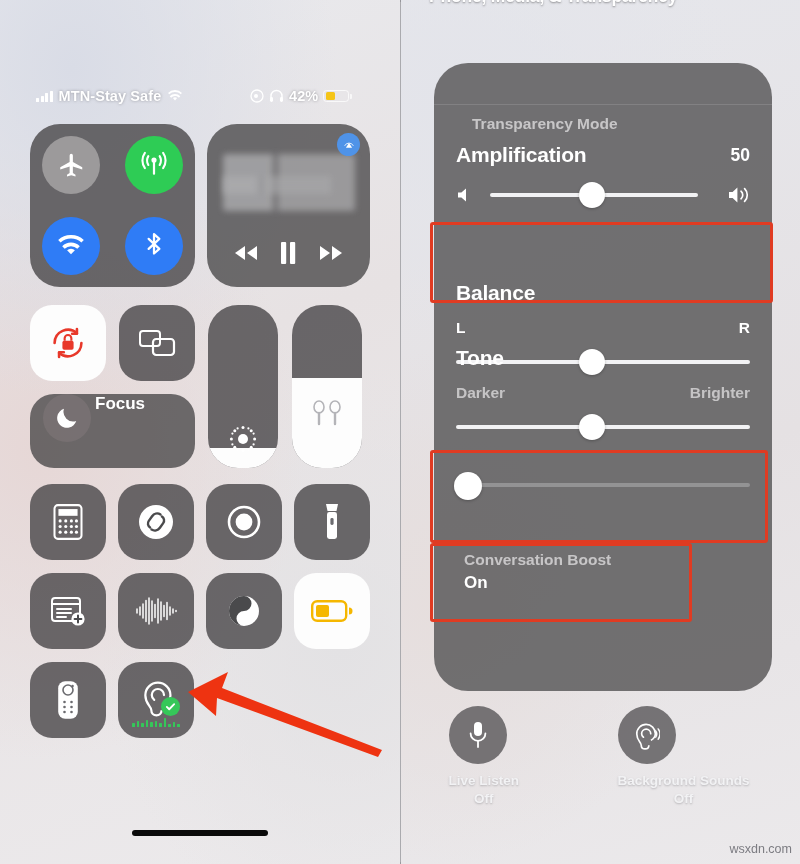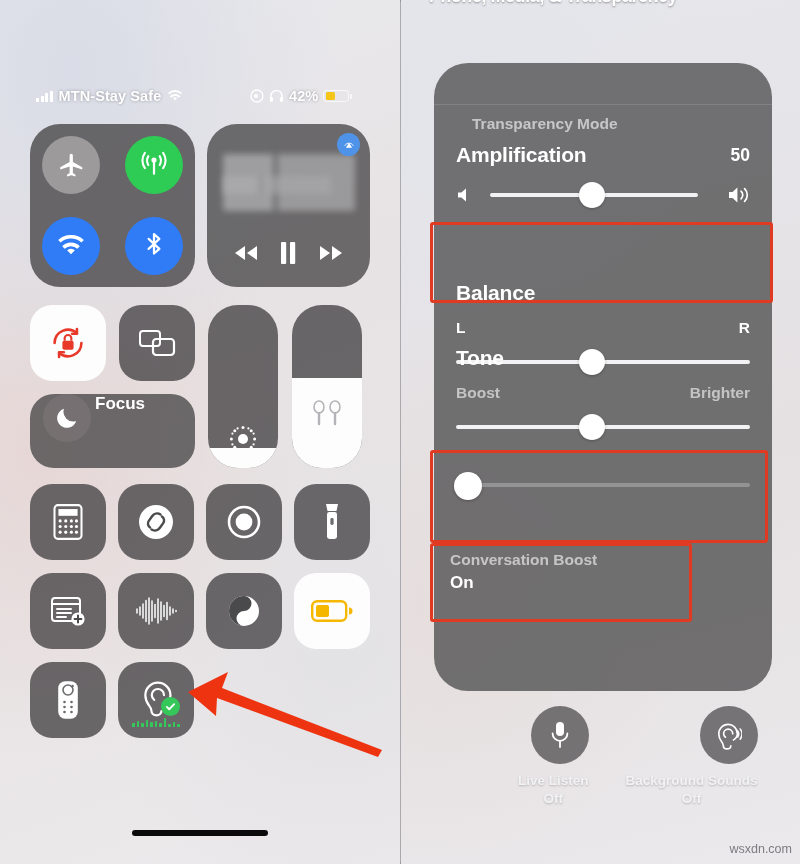--- a/index.html
+++ b/index.html
@@ -132,21 +132,21 @@
   .ends { display:flex; justify-content:space-between; padding:0 22px; }
   .end-lb{ color:#fff; font-size:15.5px; font-weight:700; }
   .end-lb.dim{ color:rgba(233,232,233,.70); font-weight:600;}
   .sub-label { color:rgba(233,232,233,.72); font-size:15.5px; font-weight:600; }
   .sub-value { color:#fff; font-size:17px; font-weight:700; }
 
   .hl { position:absolute; border:3px solid #e03b22; border-radius:3px; pointer-events:none; z-index:5;}
 
   .bottom-actions { position:absolute; left:33px; top:706px; width:338px;
      display:flex; justify-content:space-around; }
-  .ba { display:flex; flex-direction:column; align-items:flex-end; gap:8px; width:140px;}
+  .ba { display:flex; flex-direction:column; align-items:flex-start; gap:8px; width:140px;}
   .ba-circ { width:58px;height:58px;border-radius:50%;background:rgba(96,94,96,.85);
      display:flex;align-items:center;justify-content:center;}
   .ba-lb { color:#f2f2f4; font-size:13.5px; font-weight:600; text-align:center; line-height:1.32;
      text-shadow:0 1px 2px rgba(120,120,125,.45); }
 
   .watermark { position:absolute; right:8px; bottom:8px; color:#7c7c82; font-size:12.5px; }
   .arrow { position:absolute; left:186px; top:666px; }
 </style>
 </head>
 <body>
@@ -469,38 +469,38 @@
           <div class="track" style="left:22px; right:22px; top:15px;"></div>
           <div class="knob" style="left:145px; top:4px;"></div>
         </div>
       </div>
 
       <div class="srow" style="top:283px;">
         <div style="padding:0 22px;">
           <span class="row-title">Tone</span>
         </div>
         <div class="ends" style="margin-top:14px;">
-          <span class="end-lb dim">Boost</span>
+          <span class="end-lb dim">Darker</span>
           <span class="end-lb dim">Brighter</span>
         </div>
         <div style="position:relative;height:34px;margin-top:8px;">
           <div class="track" style="left:22px; right:22px; top:15px;"></div>
           <div class="knob" style="left:145px; top:4px;"></div>
         </div>
       </div>
 
       <div class="srow" style="top:394px;">
         <div style="position:relative;height:44px;margin-top:8px;">
           <div class="track" style="left:46px; right:22px; top:18px; opacity:.28;"></div>
           <div class="knob" style="left:20px; top:7px; width:28px; height:28px;"></div>
         </div>
       </div>
 
       <div class="srow" style="top:488px;">
-        <div style="padding:0 16px;">
+        <div style="padding:0 30px;">
           <div class="sub-label">Conversation Boost</div>
           <div class="sub-value" style="margin-top:4px;">On</div>
         </div>
       </div>
     </div>
 
     <div class="hl" style="left:29px; top:222px; width:343px; height:81px;"></div>
     <div class="hl" style="left:29px; top:450px; width:338px; height:93px;"></div>
     <div class="hl" style="left:29px; top:543px; width:262px; height:79px;"></div>
 

